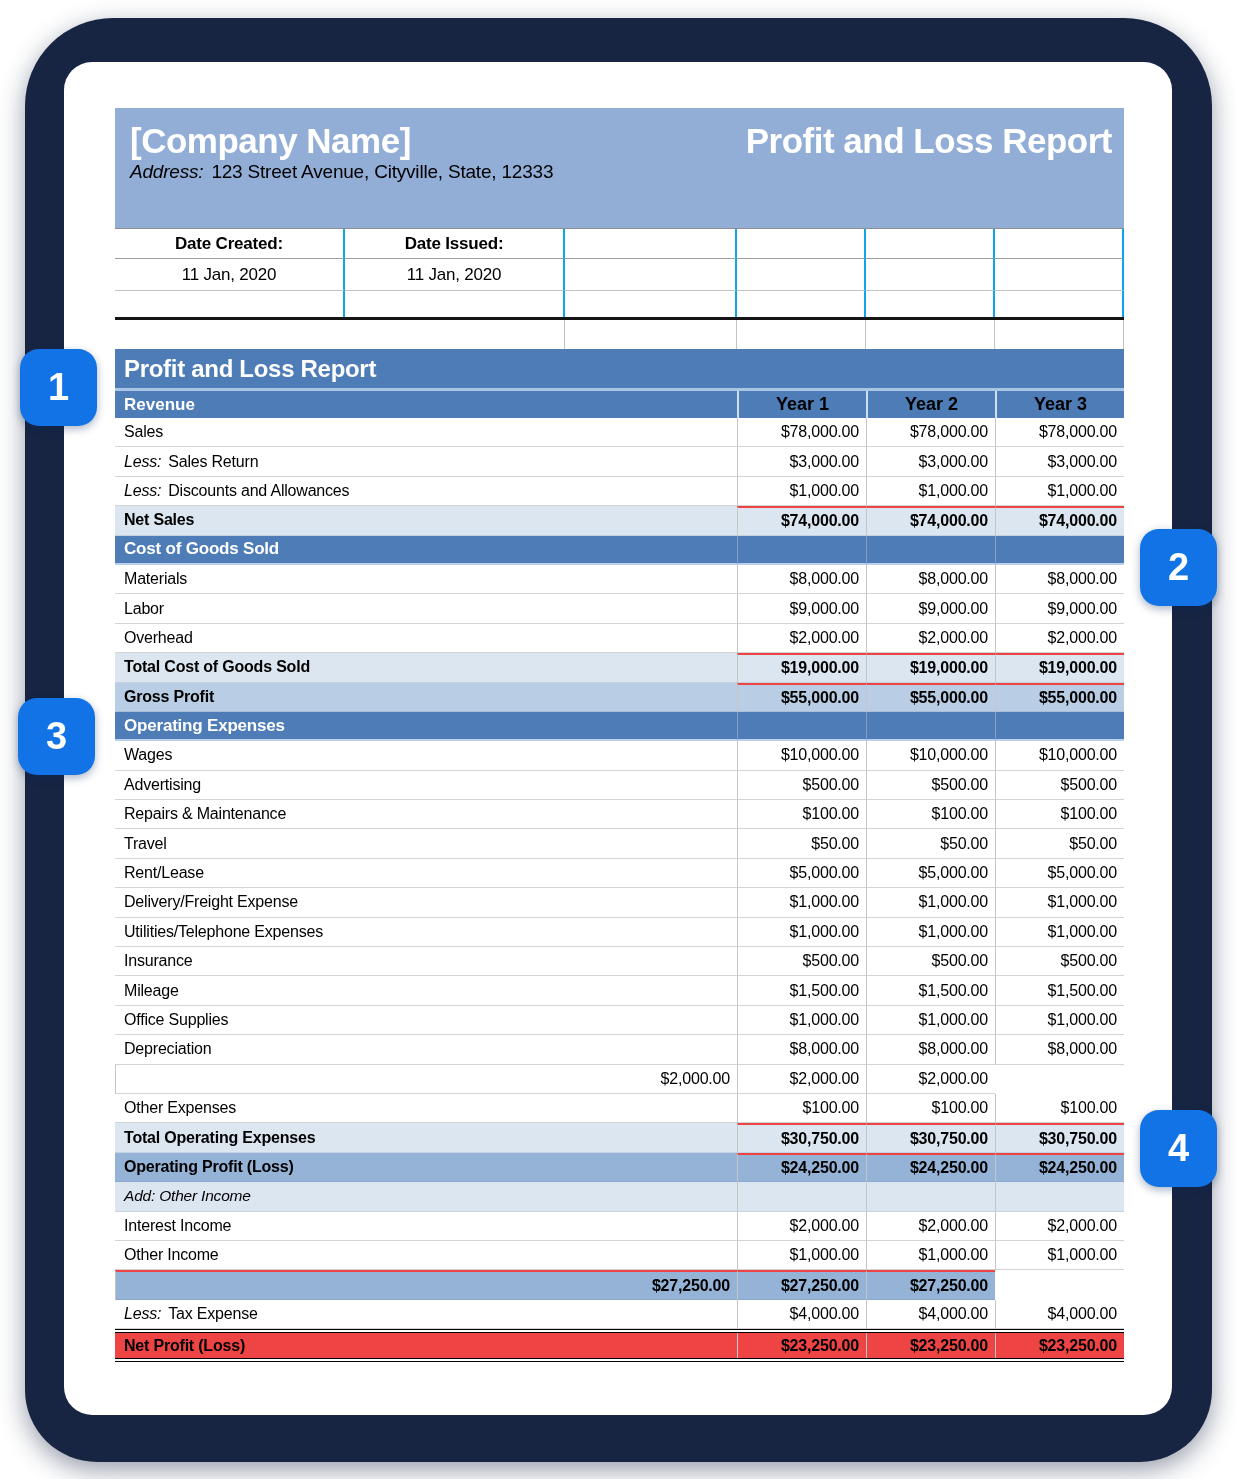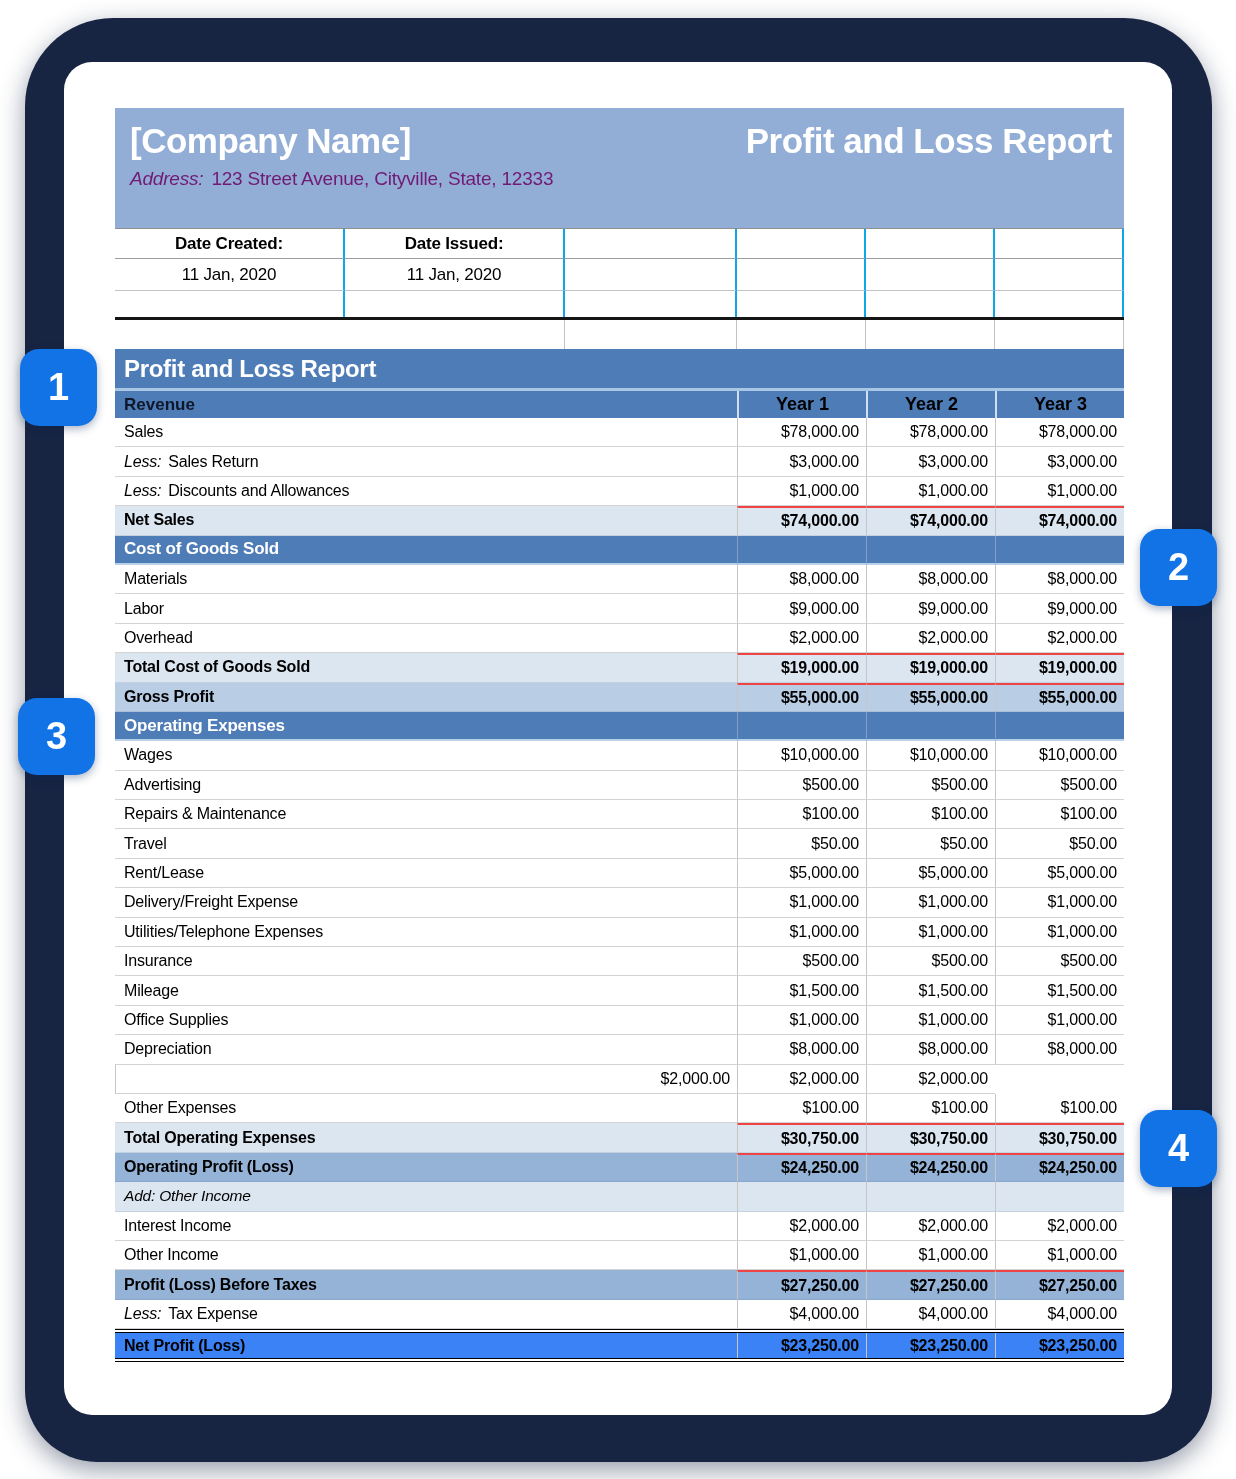--- a/index.html
+++ b/index.html
@@ -21,21 +21,21 @@
 
   
   .banner{
     margin-top:46px;height:120px;box-sizing:border-box;
     padding:13px 12px 0 15px;
   }
   .banner-top{display:flex;justify-content:space-between;align-items:flex-start;}
   .company-name,.report-title{
     color:#fff;font-weight:bold;font-size:35px;letter-spacing:-.5px;line-height:1.15;
   }
-  .address-line{margin-top:7px;color:#701a75;font-size:19px;letter-spacing:-.2px;}
+  .address-line{color:#000000;font-size:19px;letter-spacing:-.2px;}
   .address-label{font-style:italic;margin-right:8px;}
 
   
   .dates{
     display:grid;grid-template-columns:230px 220px 172px 129px 129px 129px;
     border-top:1px solid #8f8f8f;
   }
   .dcell{
     box-sizing:border-box;display:flex;align-items:center;justify-content:center;
     border-right:2px solid #0ea5e9;font-size:17px;letter-spacing:-.2px;
@@ -48,21 +48,21 @@
   .grid-strip div{border-right:1px solid #c3c3c3;}
 
   
   .tbl-title{
     height:42px;box-sizing:border-box;display:flex;align-items:center;
     color:#fff;font-weight:bold;font-size:24px;letter-spacing:-.3px;
     padding-left:9px;border-bottom:3px solid #A9C6E4;
   }
   .thead{display:grid;grid-template-columns:622px 129px 129px 129px;height:27px;}
   .thead .h-first{
-    color:#0f172a;font-weight:bold;font-size:17px;display:flex;align-items:center;padding-left:9px;
+    color:#ffffff;font-weight:bold;font-size:17px;display:flex;align-items:center;padding-left:9px;
   }
   .thead .h-year{
     color:#000000;font-weight:bold;font-size:18px;display:flex;align-items:center;justify-content:center;
     border-left:2px solid #cfdff0;box-sizing:border-box;
   }
   .row{display:grid;grid-template-columns:622px 129px 129px 129px;height:29.4px;box-sizing:border-box;}
   .c{
     display:flex;align-items:center;box-sizing:border-box;
     font-size:16px;letter-spacing:-.2px;overflow:hidden;white-space:nowrap;
   }
@@ -73,21 +73,21 @@
   .row.item .c{background:#fff;border-bottom:1px solid #d3d3d3;}
   .row.total-light .c{background:#DCE6F1;font-weight:bold;border-bottom:1px solid #c4d1e0;text-align:right;}
   .row.total-medium .c{background:#B9CDE4;font-weight:bold;border-bottom:1px solid #aabfd9;}
   .row.total-dark .c{background:#95B3D7;font-weight:bold;border-bottom:1px solid #8aa8cd;}
   .row.section .c{background:#4E7CB7;color:#ffffff;font-weight:bold;border-bottom:2px solid #bad1e9;}
   .row.section .c.lab{font-size:17px;}
   .row.section .c.val{border-left:1px solid #7f9fc8;}
   .row.note .c{background:#DCE6F1;font-style:italic;font-size:15.5px;border-bottom:1px solid #c4d1e0;}
   .row.vline .c.val{border-top:2px solid #ef4444;}
   .row.net-profit{border-top:4px double #000;border-bottom:4px double #000;height:33px;}
-  .row.net-profit .c{background:#3b82f6;font-weight:bold;}
+  .row.net-profit .c{background:#ef4444;font-weight:bold;}
 
   
   .badge{
     position:absolute;width:77px;height:77px;border-radius:19px;
     display:flex;align-items:center;justify-content:center;
     color:#fff;font-size:38px;font-weight:600;
     box-shadow:0 3px 8px rgba(10,40,90,.35);
   }
   .badge.b1{left:20px;top:349px;}
   .badge.b2{left:1140px;top:529px;}
@@ -377,23 +377,20 @@
           </div>
           <div class="row item">
             <div class="c lab">
               <span>Other Income</span>
             </div>
             <div class="c val">$1,000.00</div>
             <div class="c val">$1,000.00</div>
             <div class="c val">$1,000.00</div>
           </div>
           <div class="row total-dark vline">
-            <div class="c lab">
-              <span>Profit (Loss) Before Taxes</span>
-            </div>
             <div class="c val">$27,250.00</div>
             <div class="c val">$27,250.00</div>
             <div class="c val">$27,250.00</div>
           </div>
           <div class="row item">
             <div class="c lab">
               <span class="prefix">Less:</span>
               <span>Tax Expense</span>
             </div>
             <div class="c val">$4,000.00</div>

